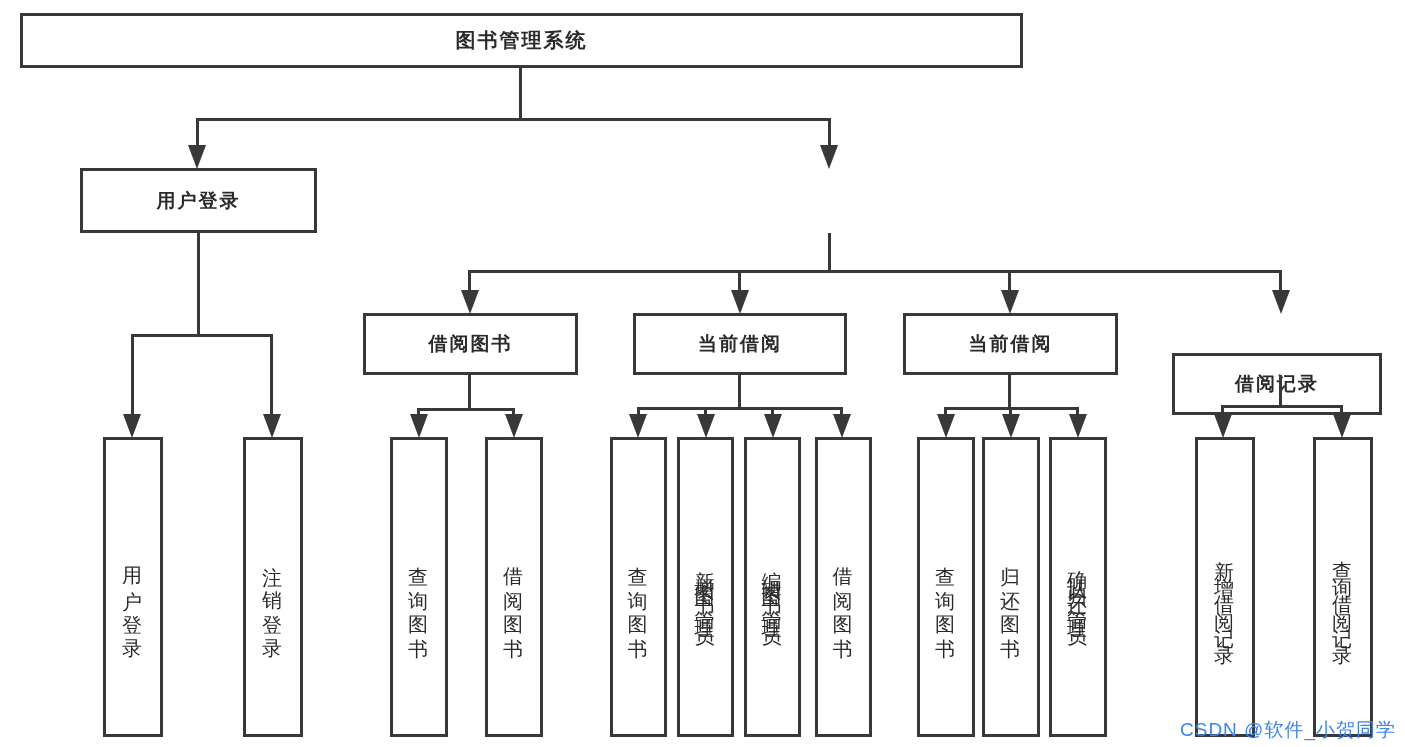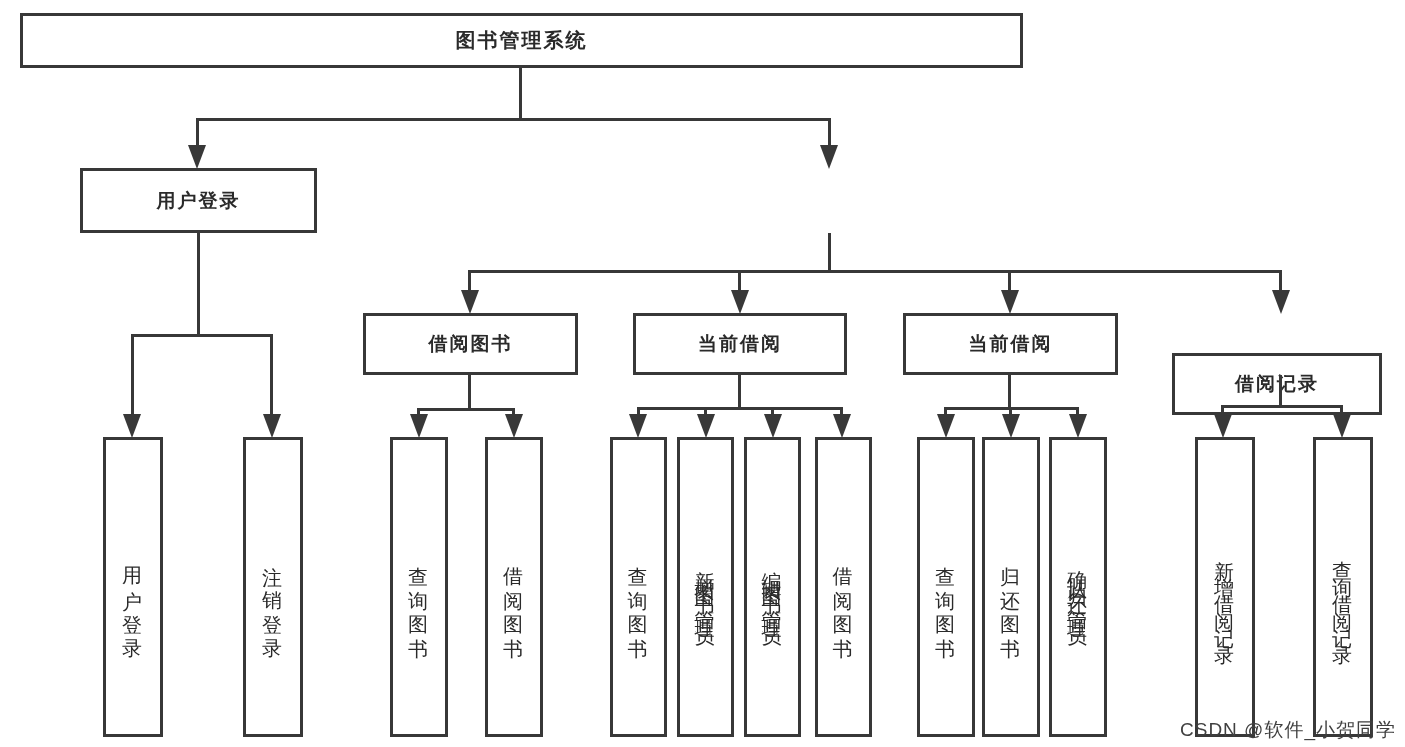--- a/index.html
+++ b/index.html
@@ -21,21 +21,21 @@
   .box.v.l span{font-size:20px;letter-spacing:8px;padding-top:8px;}
   .vline{position:absolute;width:3px;background:#383838;}
   .hline{position:absolute;height:3px;background:#383838;}
   .arrow{
     position:absolute;width:0;height:0;
     border-left:9px solid transparent;border-right:9px solid transparent;
     border-top:24px solid #383838;
   }
   #watermark{
     position:absolute;left:1180px;top:717px;z-index:5;
-    font-size:19px;color:#404040;letter-spacing:1px;white-space:nowrap;
+    font-size:19px;color:#3b82f6;letter-spacing:1px;white-space:nowrap;
   }
 </style>
 </head>
 <body>
 
 <div id="canvas">
 
   <div class="box h big" style="left:20px;top:13px;width:1003px;height:55px;">
     <span>图书管理系统</span>
   </div>

